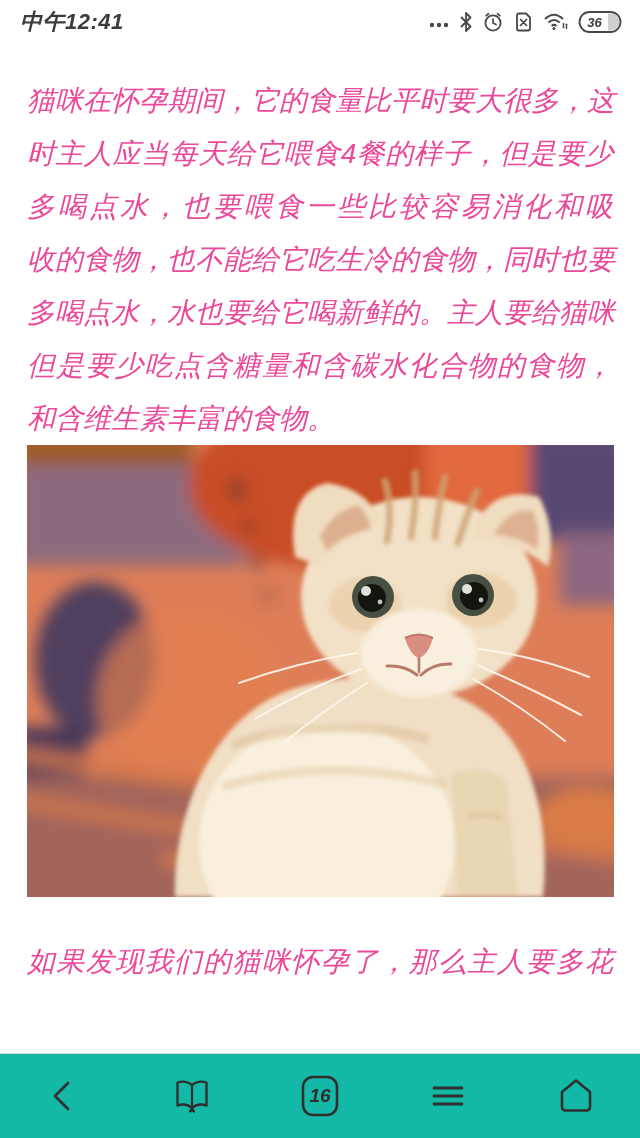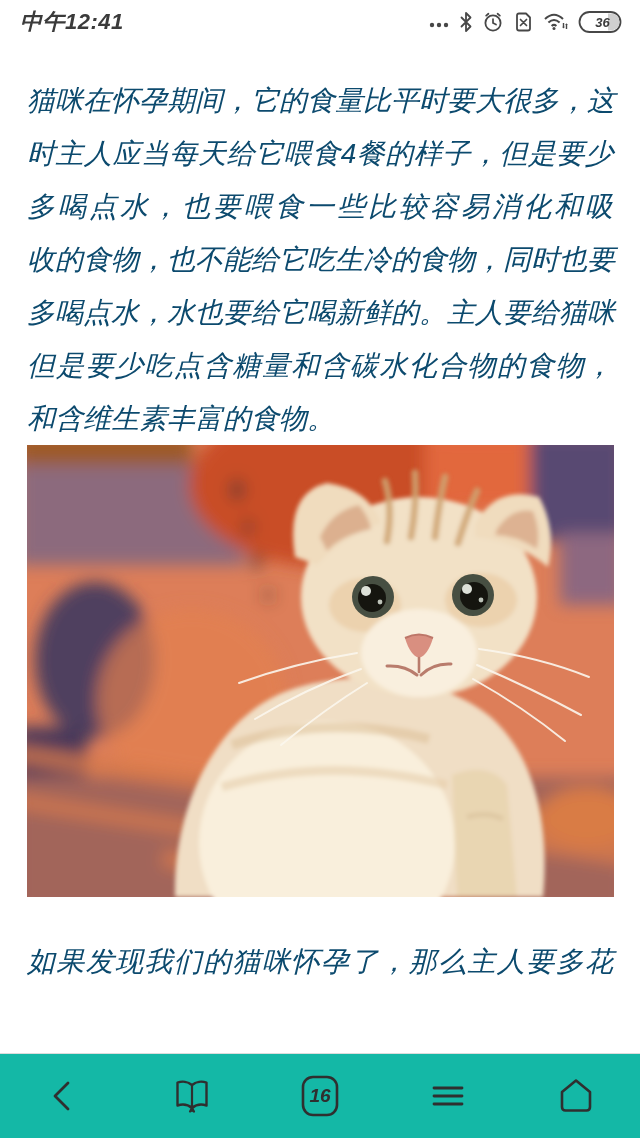--- a/index.html
+++ b/index.html
@@ -6,25 +6,25 @@
     font-family:"Liberation Sans","DejaVu Sans",sans-serif;}
   .screen{position:relative;width:640px;height:1138px;background:#fff;font-style:italic;}
 
   
   .status-bar{height:44px;display:flex;align-items:center;justify-content:space-between;
     padding:0 18px 0 20px;box-sizing:border-box;background:#fff;}
   .status-time{font-size:22px;font-weight:700;color:#3b3b3b;letter-spacing:.5px;}
   .status-icons{display:flex;align-items:center;gap:9px;color:#474747;}
   .status-icons svg{display:block;}
   .battery{position:relative;display:flex;align-items:center;}
-  .battery-num{position:absolute;left:8px;width:33px;text-align:center;font-size:13px;font-weight:700;color:#3b3b3b;}
+  .battery-num{position:absolute;left:0;width:33px;text-align:center;font-size:13px;font-weight:700;color:#3b3b3b;}
 
   
   .article{padding:30px 27px 0 27px;box-sizing:border-box;}
-  .text-line{font-size:28px;line-height:53px;color:#0c4a6e;font-weight:400;
+  .text-line{font-size:28px;line-height:53px;color:#ec4899;font-weight:400;
     text-align:justify;text-align-last:justify;white-space:nowrap;}
   .para .text-line:last-child{text-align-last:left;}
   .stretch{text-align-last:justify;}
 
   
   .photo{width:587px;height:452px;margin-top:0;position:relative;overflow:hidden;}
   .photo svg{display:block;width:100%;height:100%;}
 
   .para2{margin-top:38px;}
 

